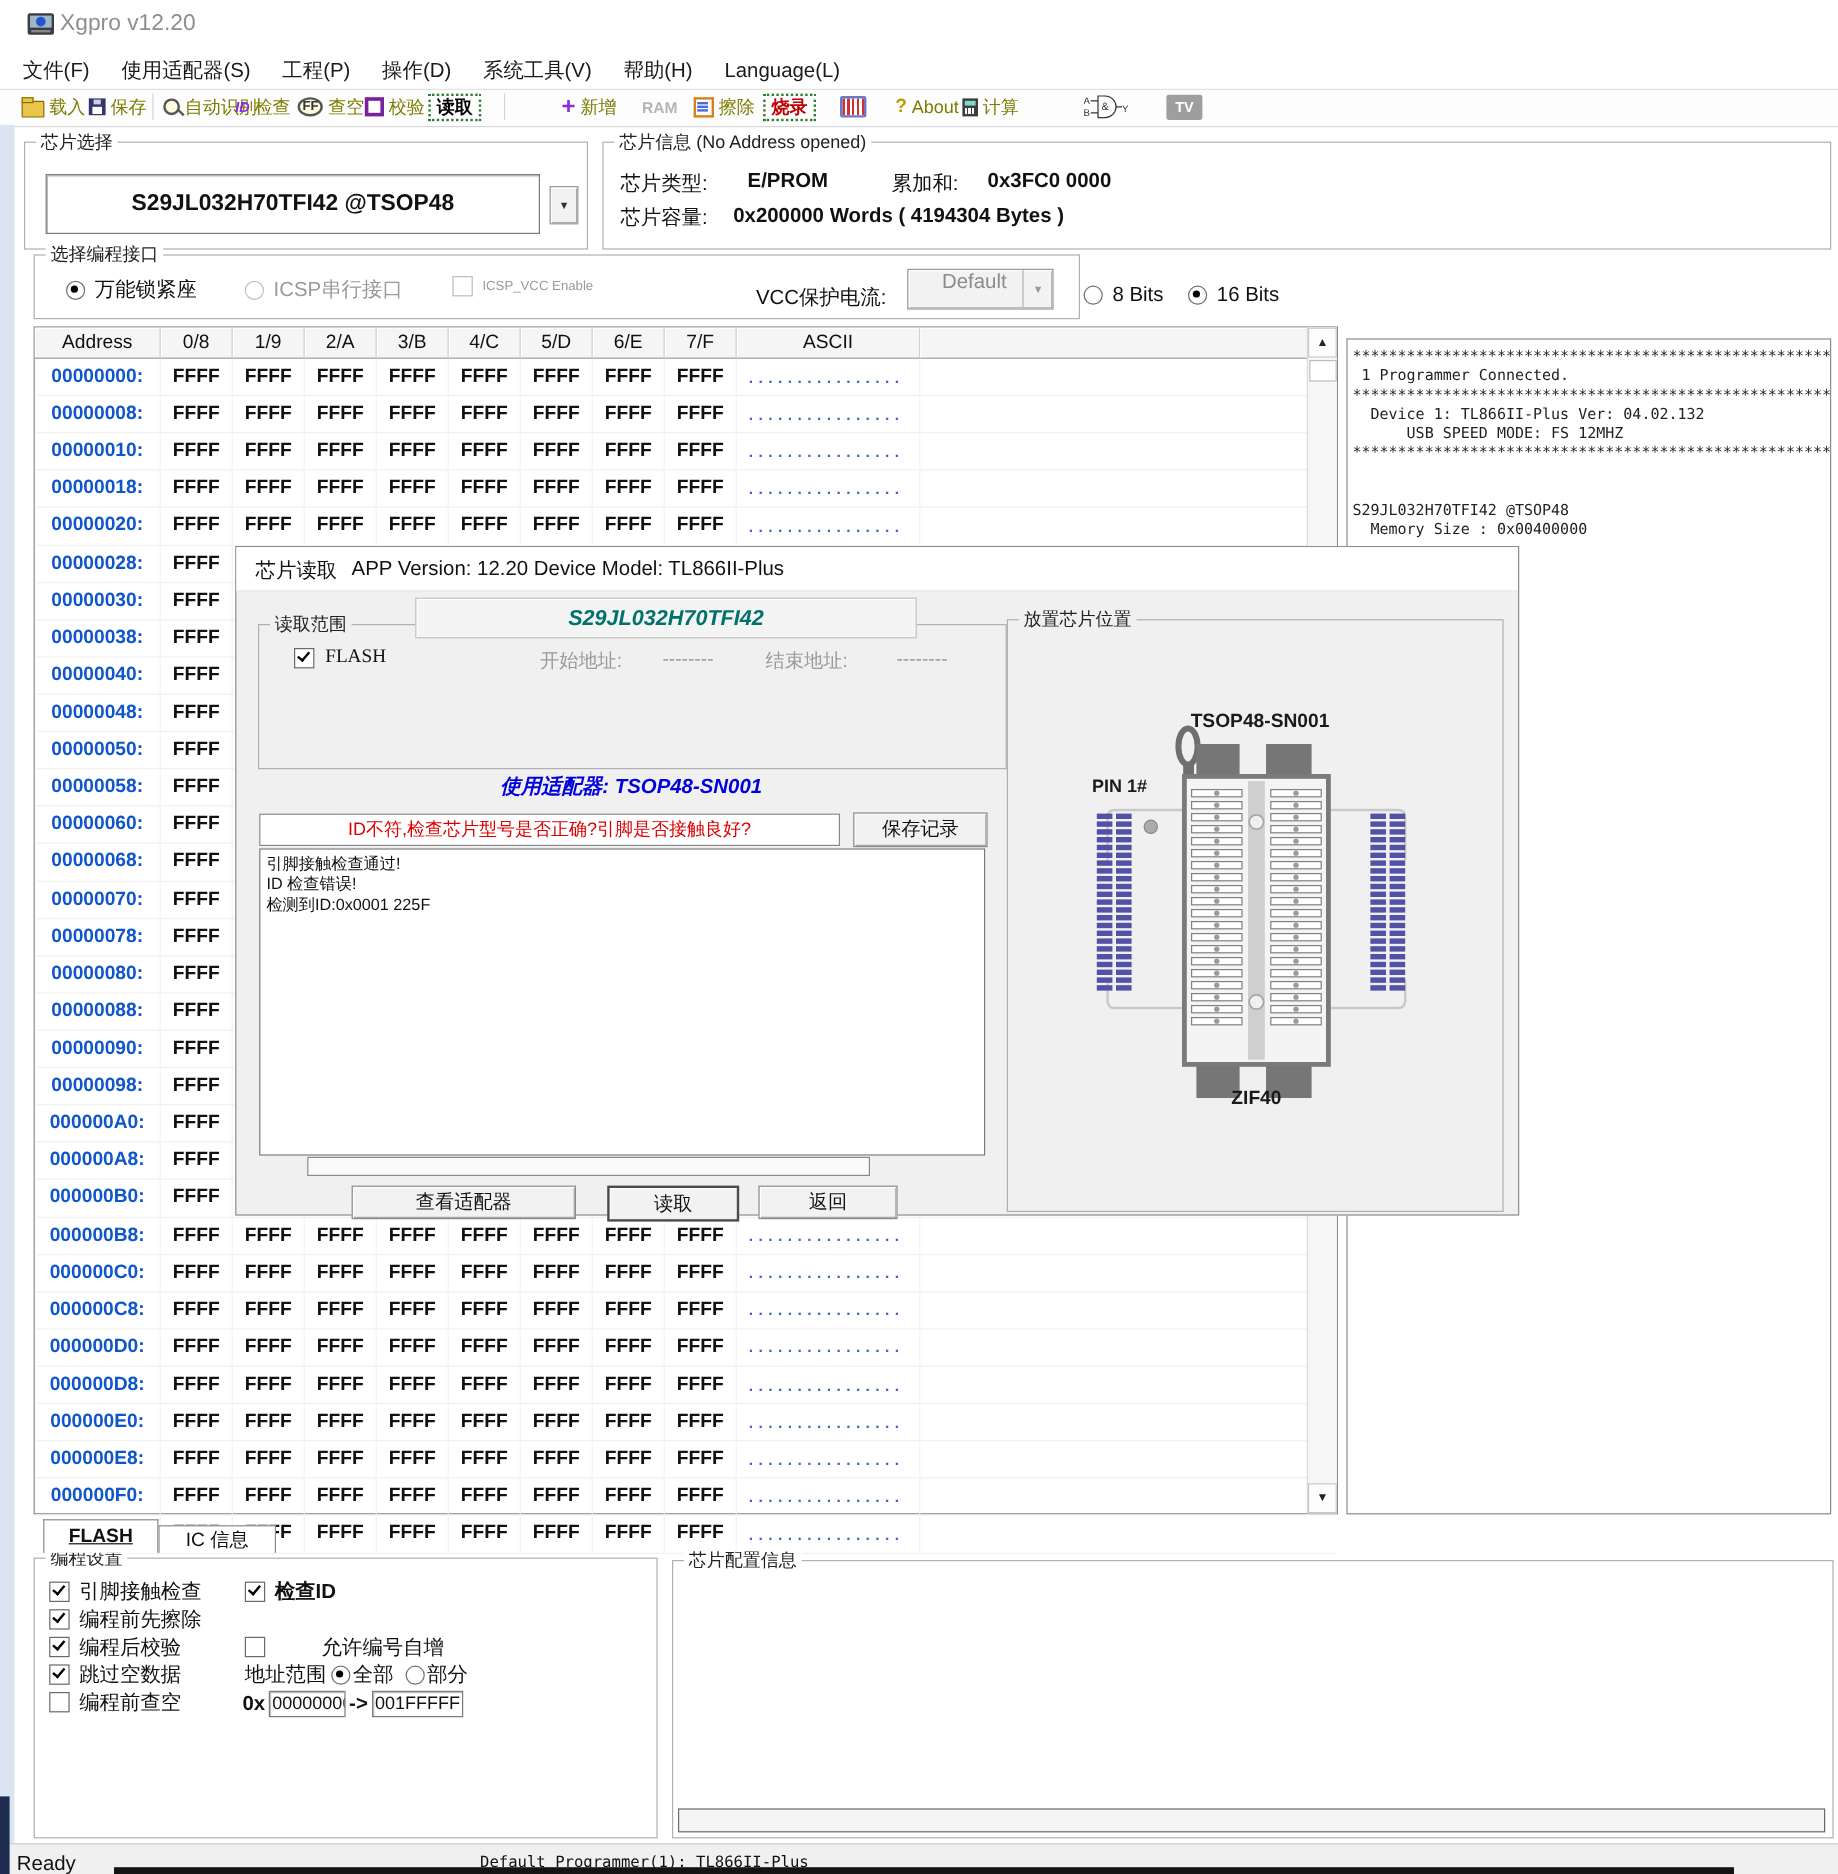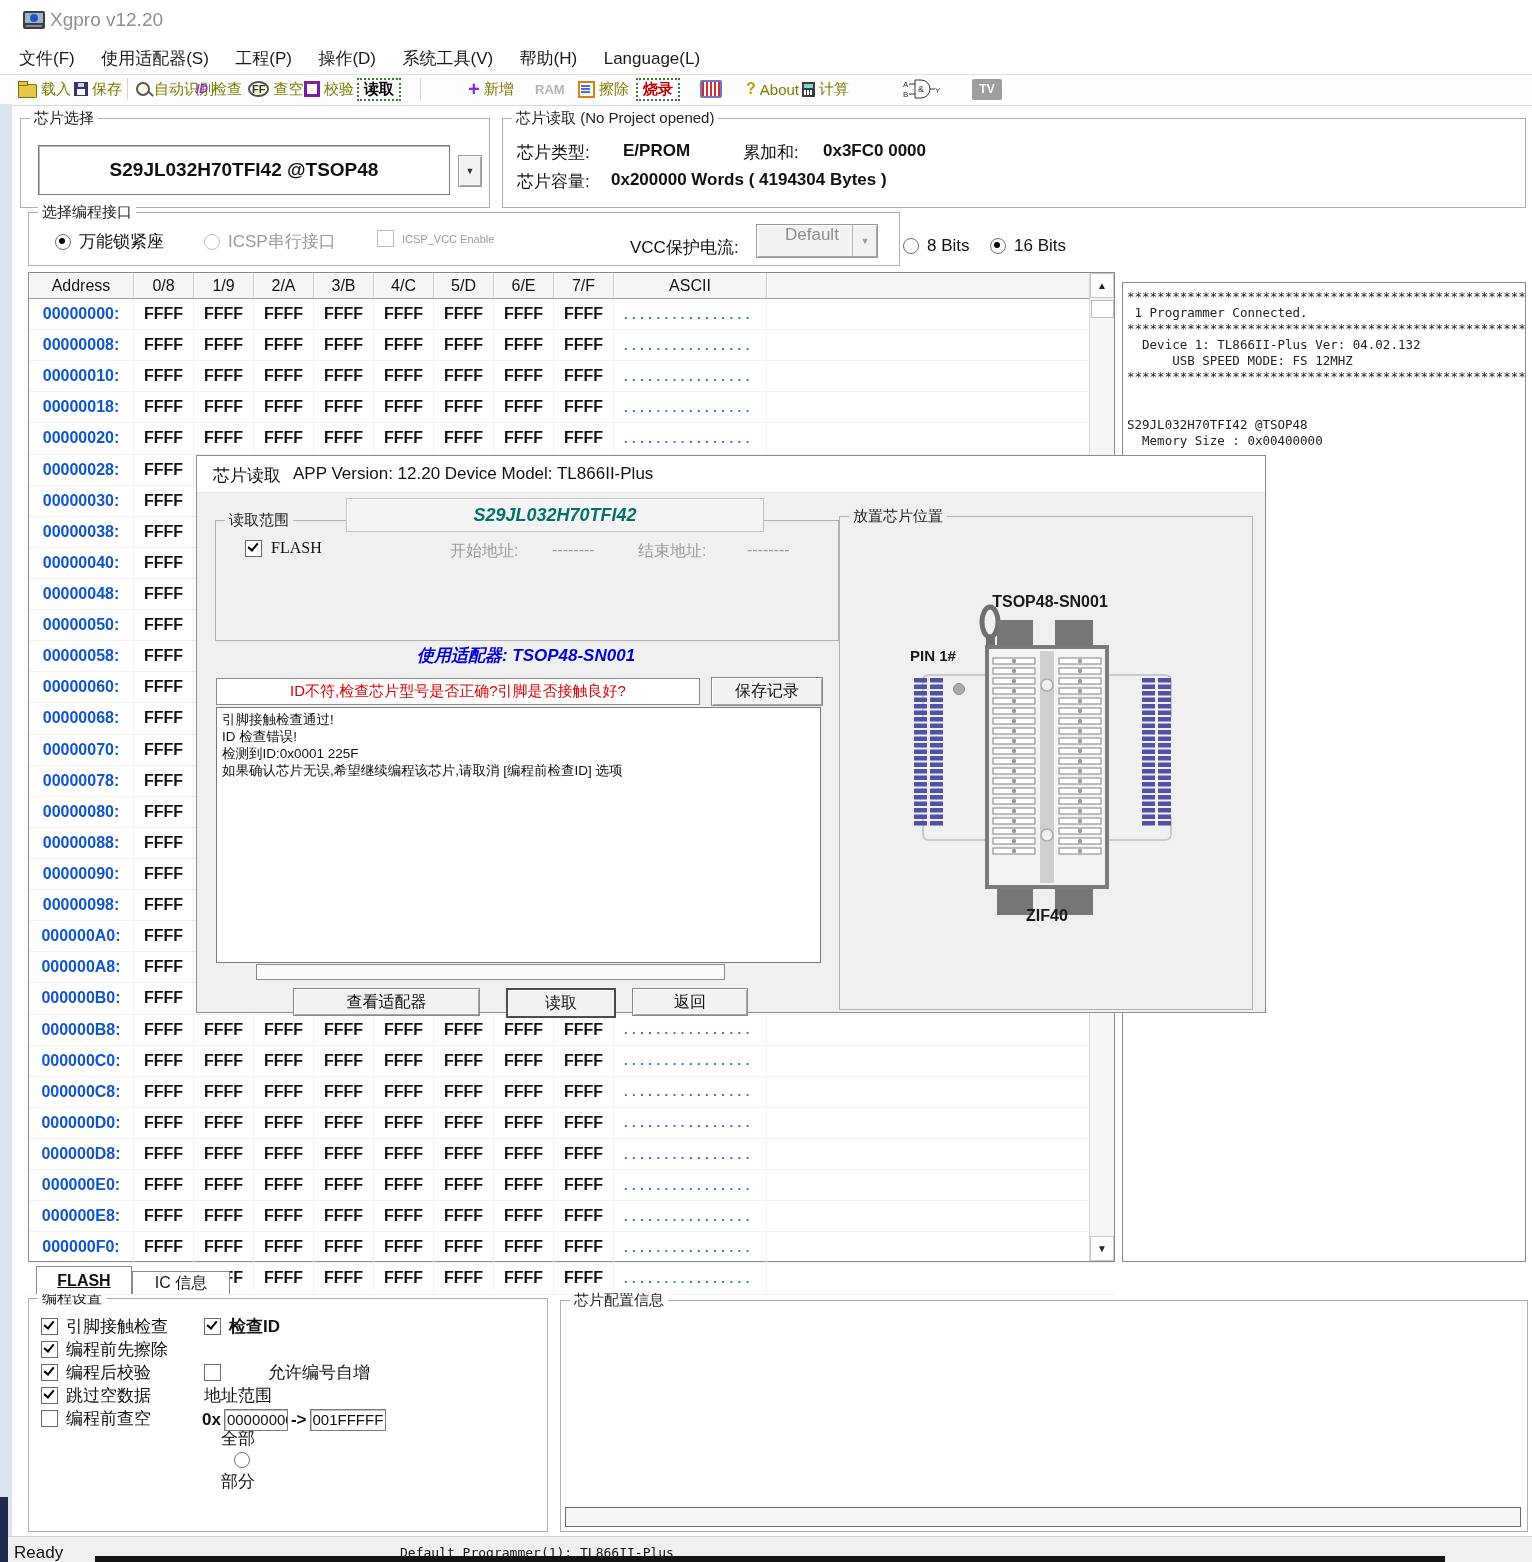--- a/index.html
+++ b/index.html
@@ -209,21 +209,21 @@
 
   <div class="abs" style="left:0;top:104px;width:12px;height:1458px;background:#dbe5f1;"></div>
 
   <div class="gb" style="left:20px;top:118px;width:468px;height:88px;">
     <span class="lbl">芯片选择</span>
     <div class="abs sunken" style="left:17px;top:26px;width:410px;height:48px;display:flex;align-items:center;justify-content:center;font-size:19px;font-weight:bold;">S29JL032H70TFI42 @TSOP48</div>
     <div class="abs raised darr" style="left:437px;top:36px;width:22px;height:30px;">▼</div>
   </div>
 
   <div class="gb" style="left:502px;top:118px;width:1022px;height:88px;">
-    <span class="lbl">芯片读取 (No Project opened)</span>
+    <span class="lbl">芯片信息 (No Address opened)</span>
     <div class="lab" style="left:14px;top:22px;">芯片类型:</div>
     <div class="lab bold" style="left:120px;top:22px;">E/PROM</div>
     <div class="lab" style="left:240px;top:22px;">累加和:</div>
     <div class="lab bold" style="left:320px;top:22px;">0x3FC0 0000</div>
     <div class="lab" style="left:14px;top:51px;">芯片容量:</div>
     <div class="lab bold" style="left:108px;top:51px;">0x200000 Words ( 4194304 Bytes )</div>
   </div>
 
   <div class="gb" style="left:28px;top:212px;width:870px;height:52px;">
     <span class="lbl">选择编程接口</span>
@@ -732,21 +732,21 @@
         <span>编程后校验</span>
     </div>
     <div class="setrow" style="left:175px;top:62px;gap:47px;">
       <span class="cb"></span>
         <span>允许编号自增</span>
     </div>
     <div class="setrow" style="left:12px;top:85px;">
       <span class="cb on"></span>
         <span>跳过空数据</span>
     </div>
-    <div class="setrow" style="left:175px;top:85px;gap:2px;flex-direction:column;">
+    <div class="setrow" style="left:175px;top:85px;gap:2px;">
       <span>地址范围</span>
       <span class="rd on" style="margin-left:2px;"></span>
       <span>全部</span>
       <span class="rd" style="margin-left:8px;"></span>
       <span>部分</span>
     </div>
     <div class="setrow" style="left:12px;top:108px;">
       <span class="cb"></span>
         <span>编程前查空</span>
     </div>
@@ -789,21 +789,20 @@
     </div>
 
     <div class="chipname-box">S29JL032H70TFI42</div>
     <div class="adapter-line">使用适配器: TSOP48-SN001</div>
     <div class="err-box">ID不符,检查芯片型号是否正确?引脚是否接触良好?</div>
     <div class="abs btn" style="left:514px;top:221px;width:110px;height:27px;">保存记录</div>
     <div class="dlg-log" id="dlglog">
         <div>引脚接触检查通过!</div>
         <div>ID 检查错误!</div>
         <div>检测到ID:0x0001 225F</div>
-        <div>如果确认芯片无误,希望继续编程该芯片,请取消 [编程前检查ID] 选项</div>
       </div>
     <div class="dlg-prog"></div>
 
     <div class="abs btn" style="left:96px;top:532px;width:185px;height:26px;">查看适配器</div>
     <div class="abs btn focusd" style="left:309px;top:532px;width:106px;height:26px;">读取</div>
     <div class="abs btn" style="left:435px;top:532px;width:114px;height:26px;">返回</div>
 
     <div class="gb" style="left:642px;top:60px;width:412px;height:492px;">
       <span class="lbl">放置芯片位置</span>
       <svg id="socket-svg" width="412" height="492" viewBox="0 0 412 492" style="position:absolute;left:0;top:0;">

